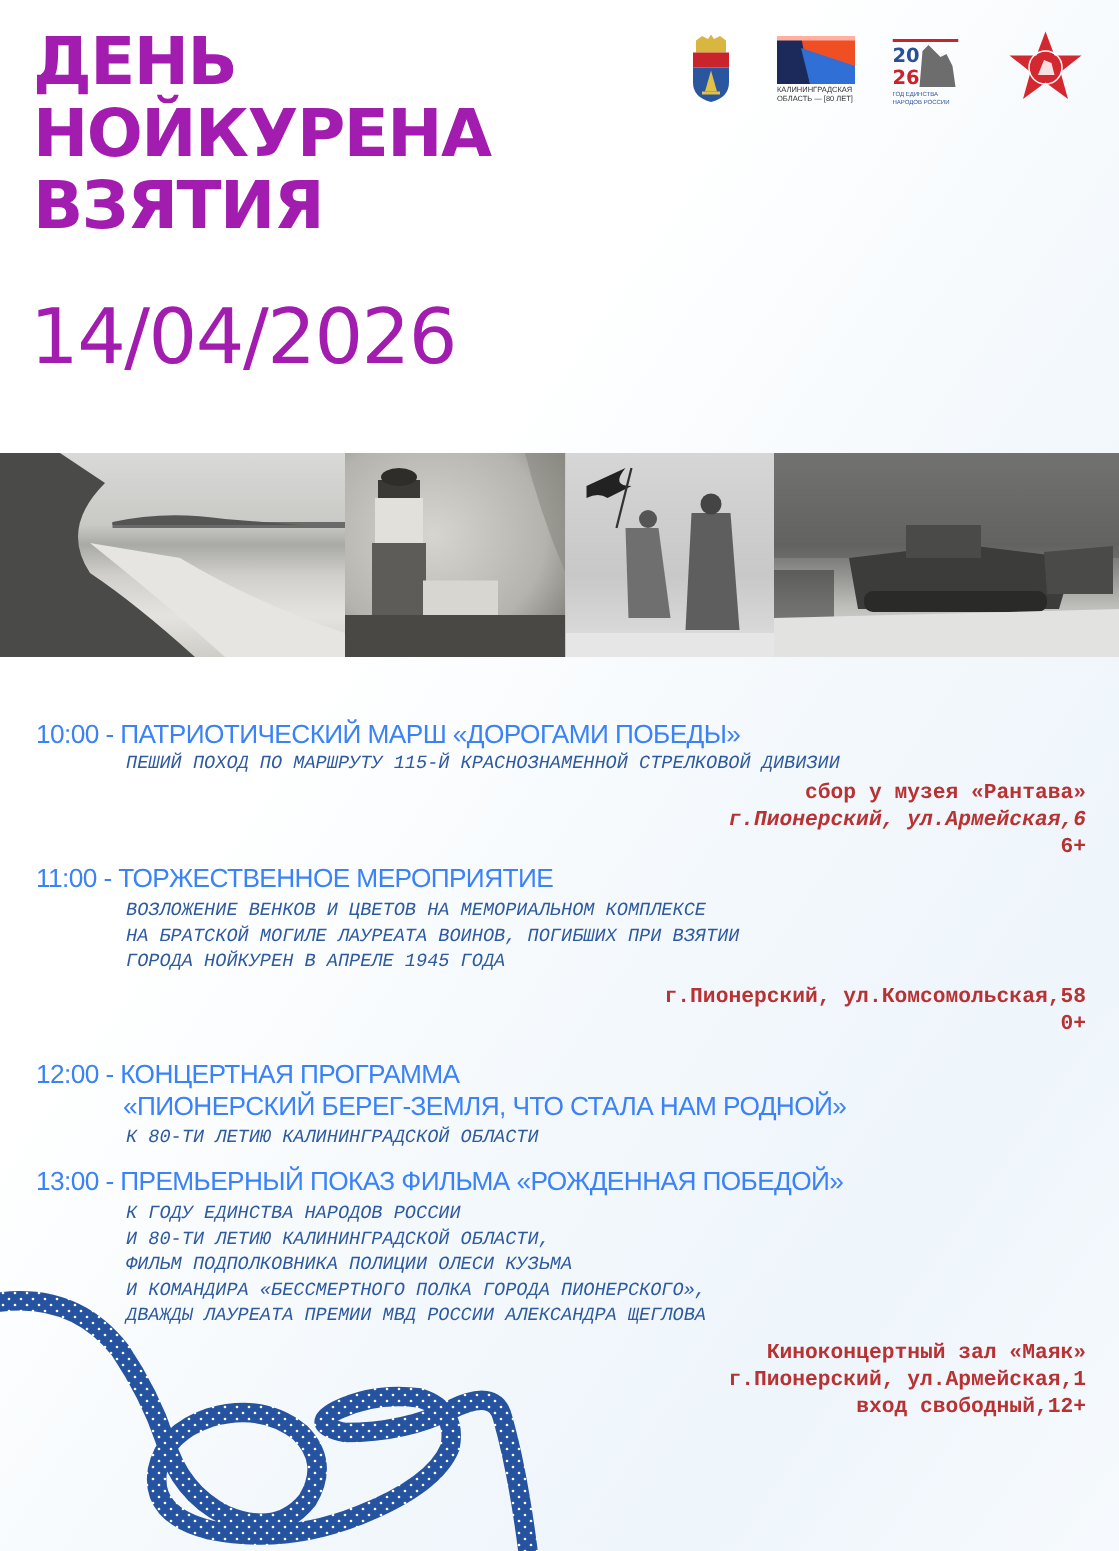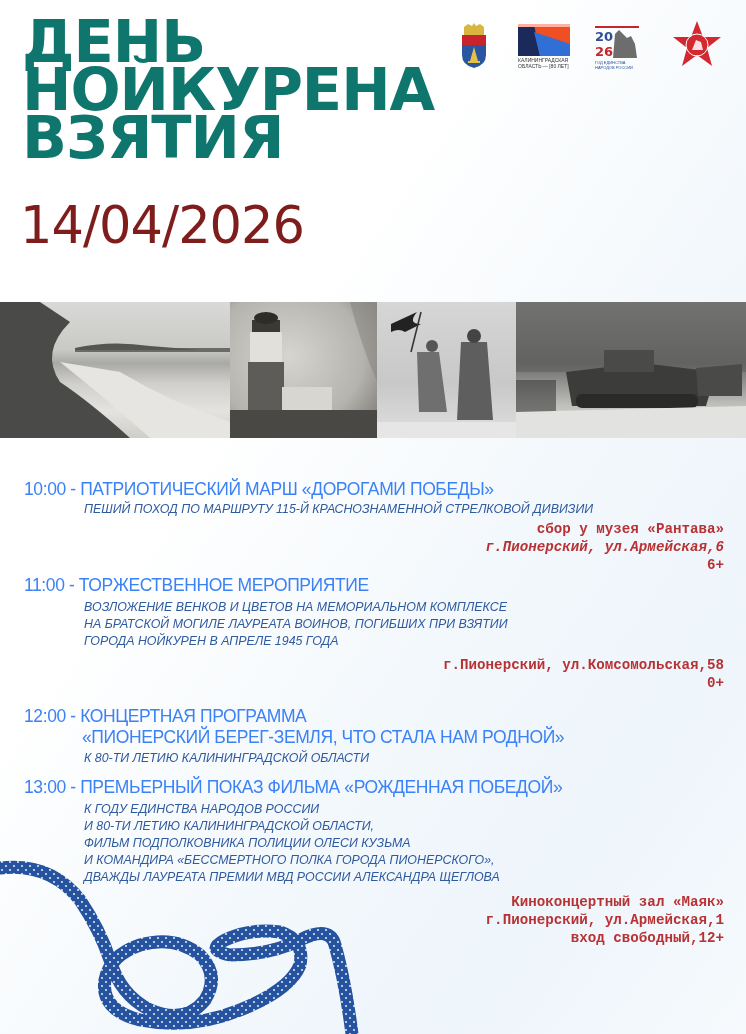--- a/index.html
+++ b/index.html
@@ -6,30 +6,30 @@
   html, body { width: 746px; height: 1034px; overflow: hidden; }
   body {
     position: relative;
     background: linear-gradient(125deg, #ffffff 0%, #ffffff 35%, #f3f8fc 60%, #eef5fb 80%, #f6fafd 100%);
     font-family: "Liberation Sans", sans-serif;
   }
   .title {
     position: absolute; left: 22px; top: 18px;
     font-family: "DejaVu Sans", sans-serif;
     font-weight: bold;
-    color: #0f766e;
-    font-size: 59px;
+    color: #a21caf;
+    font-size: 44px;
     line-height: 48px;
     letter-spacing: -1px;
   }
   .title .line { display: block; }
   .date {
     position: absolute; left: 20px; top: 196px;
     font-family: "DejaVu Sans", sans-serif;
-    color: #7f1d1d;
+    color: #a21caf;
     font-size: 51px;
     line-height: 60px;
     letter-spacing: -1px;
   }
   .logos { position: absolute; top: 20px; left: 458px; width: 288px; height: 56px; }
   .logo { position: absolute; }
   .logo-coat { left: 2px; top: 3px; width: 28px; height: 46px; }
   .logo-region { left: 60px; top: 4px; width: 52px; height: 52px; }
   .logo-year { left: 137px; top: 6px; width: 44px; height: 46px; }
   .logo-star { left: 214px; top: 0px; width: 50px; height: 48px; }
@@ -51,21 +51,21 @@
     position: absolute;
     font-family: Liberation Sans, sans-serif;
     color: #3b82f6;
     font-size: 17.5px;
     line-height: 22px;
     letter-spacing: -0.4px;
     white-space: nowrap;
   }
   .ev-desc {
     position: absolute;
-    font-family: Liberation Sans, sans-serif;
+    font-family: Liberation Mono, monospace;
     font-style: italic;
     color: #2e5a9f;
     font-size: 12.4px;
     line-height: 16px;
     white-space: nowrap;
   }
   .ev-loc {
     position: absolute;
     right: 22px;
     text-align: center;

